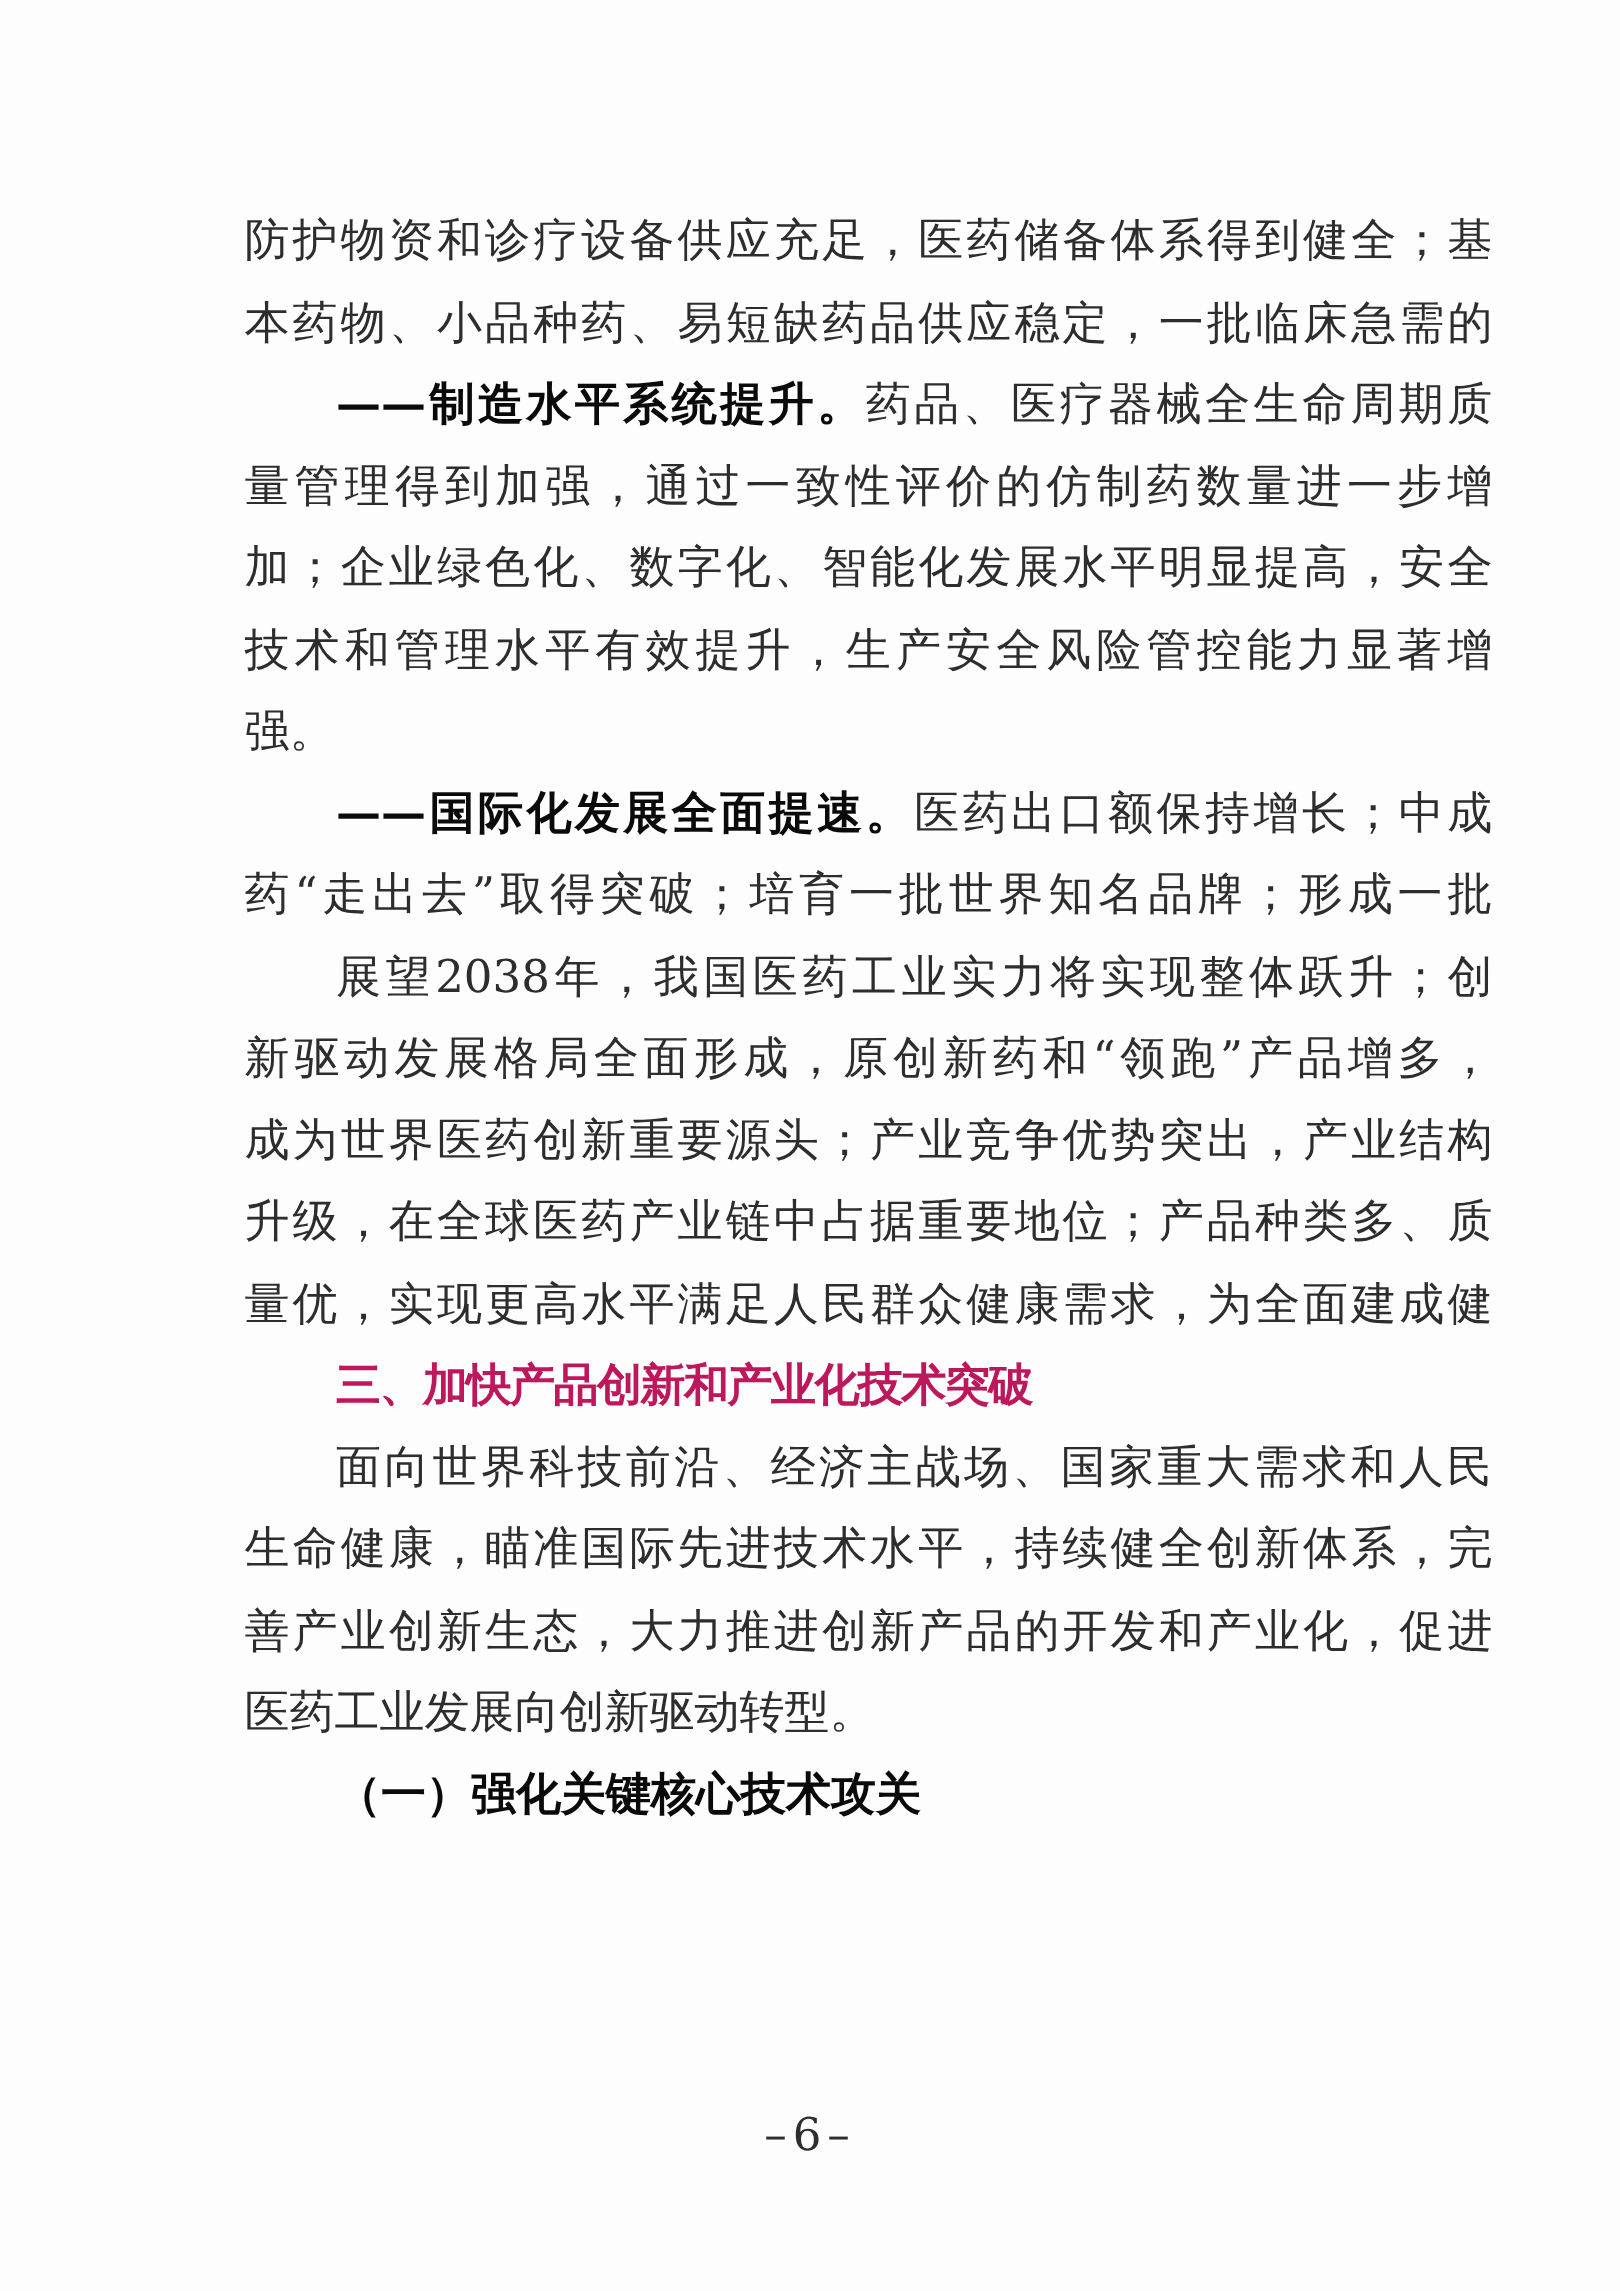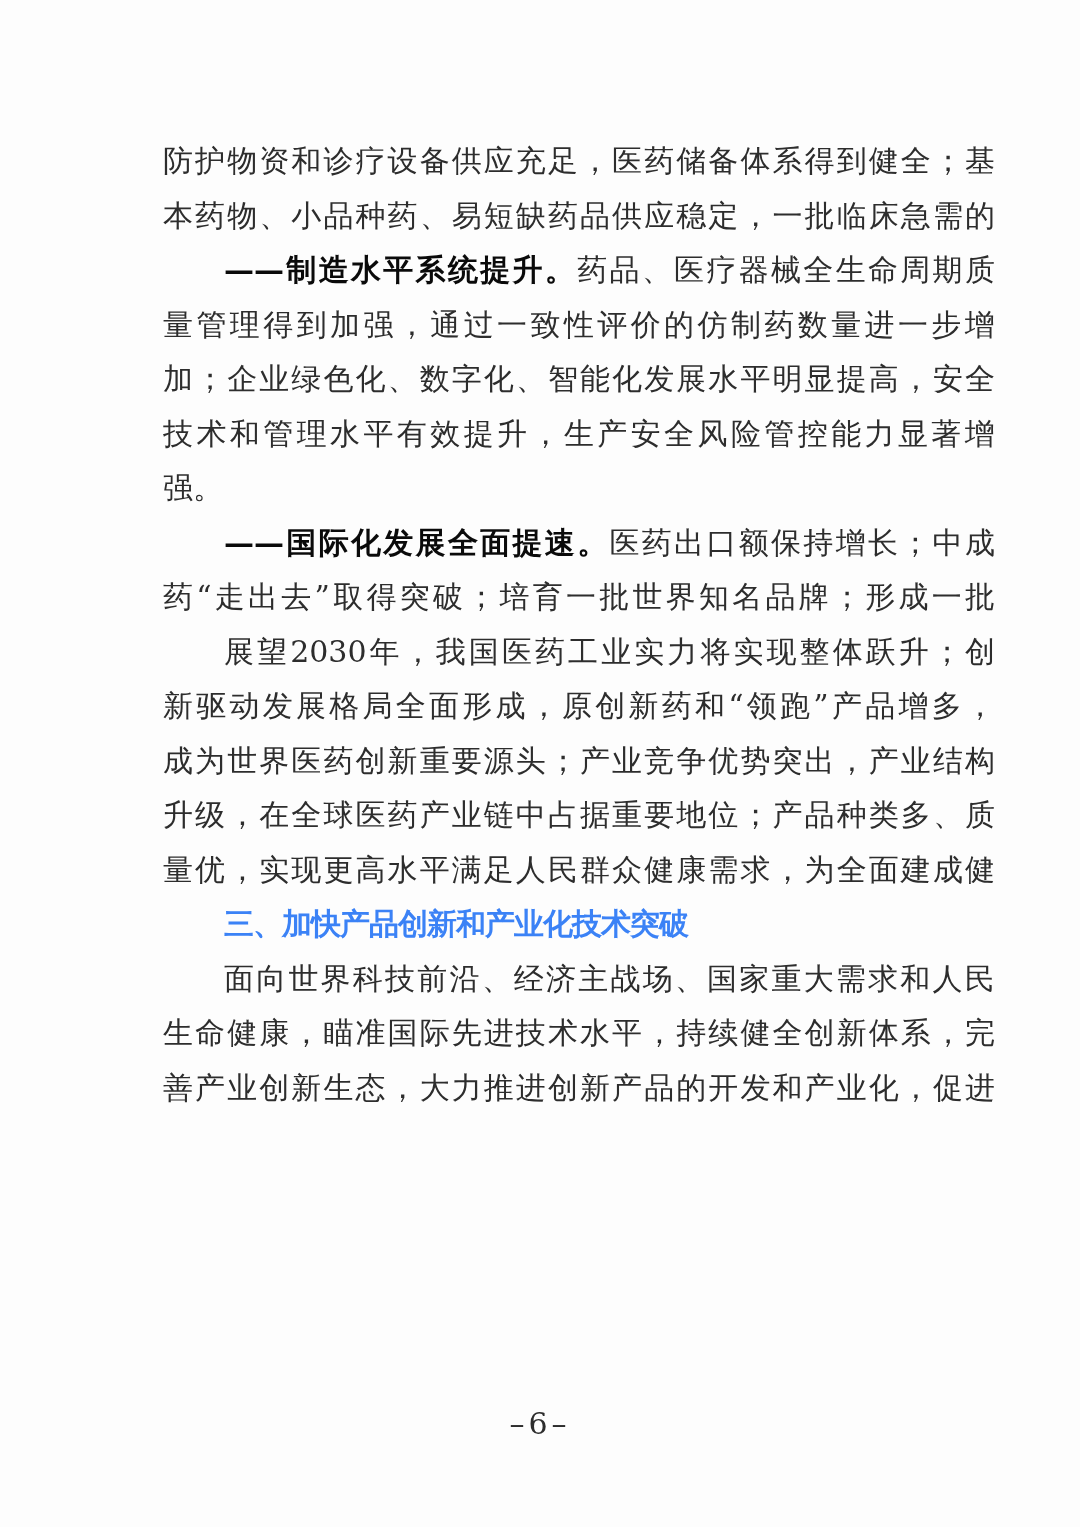--- a/index.html
+++ b/index.html
@@ -29,21 +29,21 @@
     display: flex;
     justify-content: space-between;
     align-items: baseline;
     white-space: normal;
   }
   .line.indent { padding-left: 61px; }
   .b { font-weight: 700; color: #0a0a0a; }
   .line.hei span {
     font-family: "DejaVu Sans", "Liberation Sans", sans-serif;
     font-weight: 700;
-    color: #3b82f6;
+    color: #be185d;
     letter-spacing: -1px;
   }
   .line.kai span {
     font-weight: 700;
     color: #0a0a0a;
   }
   .footer {
     position: absolute;
     left: 0;
     right: 0;
@@ -272,21 +272,21 @@
         <span>牌</span>
         <span>；</span>
         <span>形</span>
         <span>成</span>
         <span>一</span>
         <span>批</span>
       </div>
       <div class="line justify indent">
         <span>展</span>
         <span>望</span>
-        <span>2030</span>
+        <span>2038</span>
         <span>年</span>
         <span>，</span>
         <span>我</span>
         <span>国</span>
         <span>医</span>
         <span>药</span>
         <span>工</span>
         <span>业</span>
         <span>实</span>
         <span>力</span>
@@ -488,17 +488,19 @@
         <span>开</span>
         <span>发</span>
         <span>和</span>
         <span>产</span>
         <span>业</span>
         <span>化</span>
         <span>，</span>
         <span>促</span>
         <span>进</span>
       </div>
+      <div class="line"><span>医药工业发展向创新驱动转型。</span></div>
+      <div class="line indent kai"><span class="b">（一）强化关键核心技术攻关</span></div>
     </main>
   <footer class="footer">
     <span>–6–</span>
   </footer>
 </div>
 
 </body></html>

